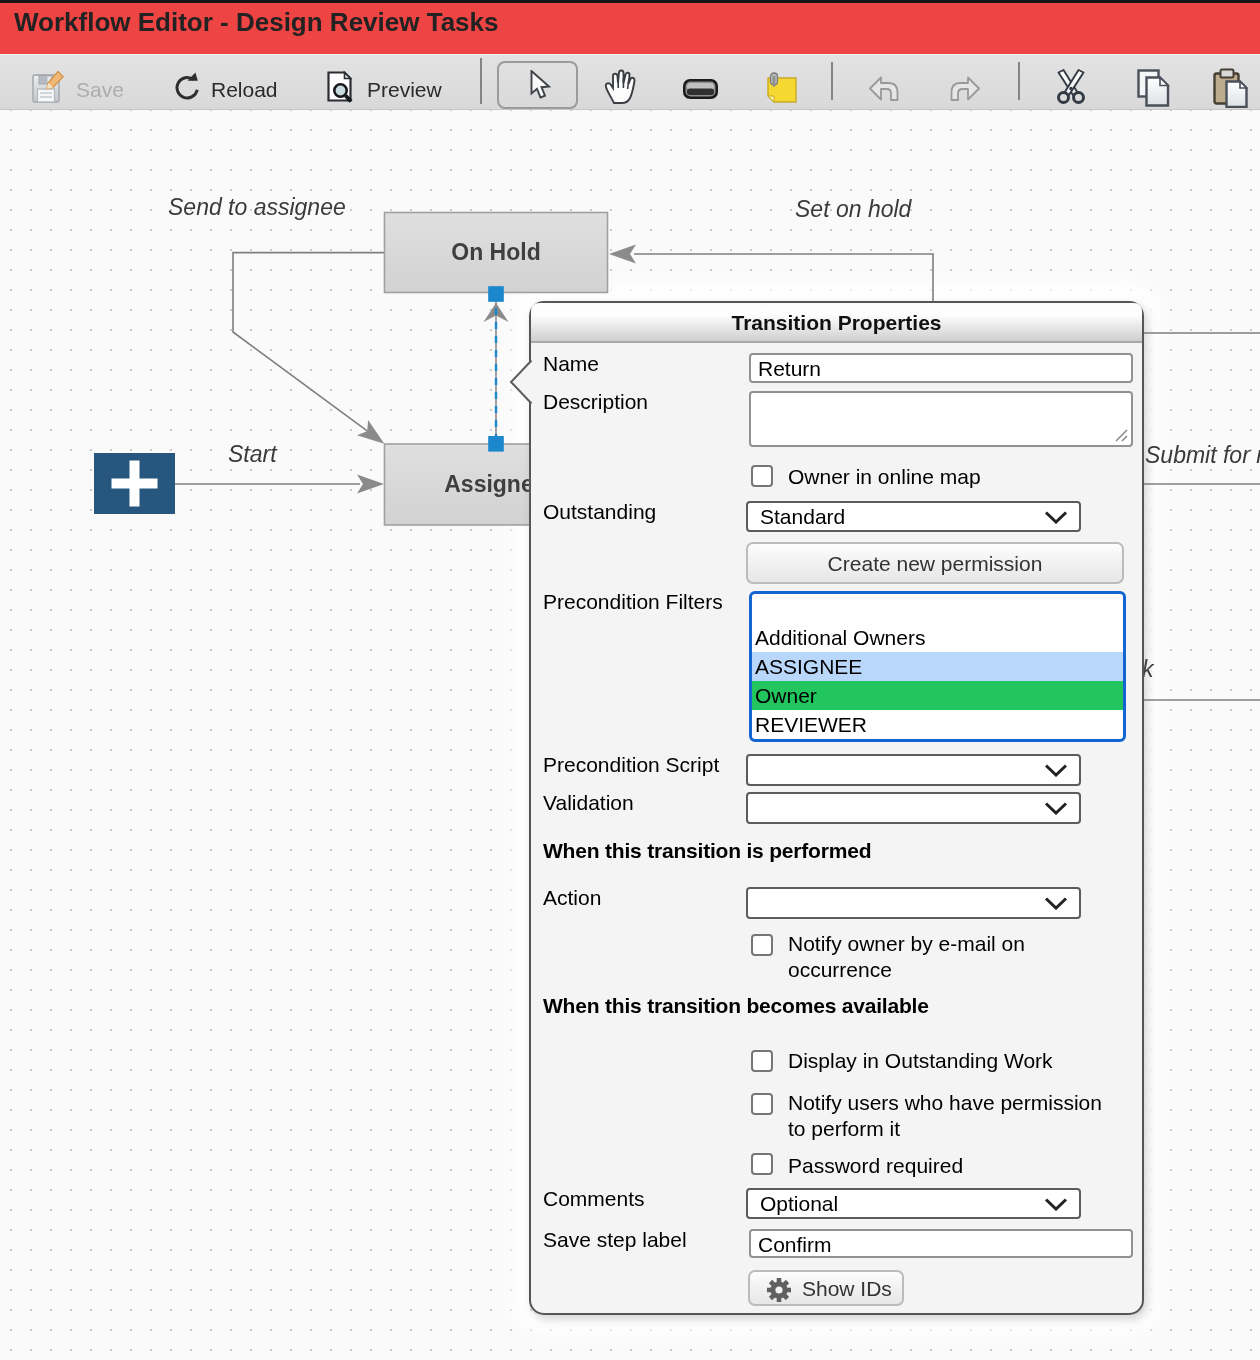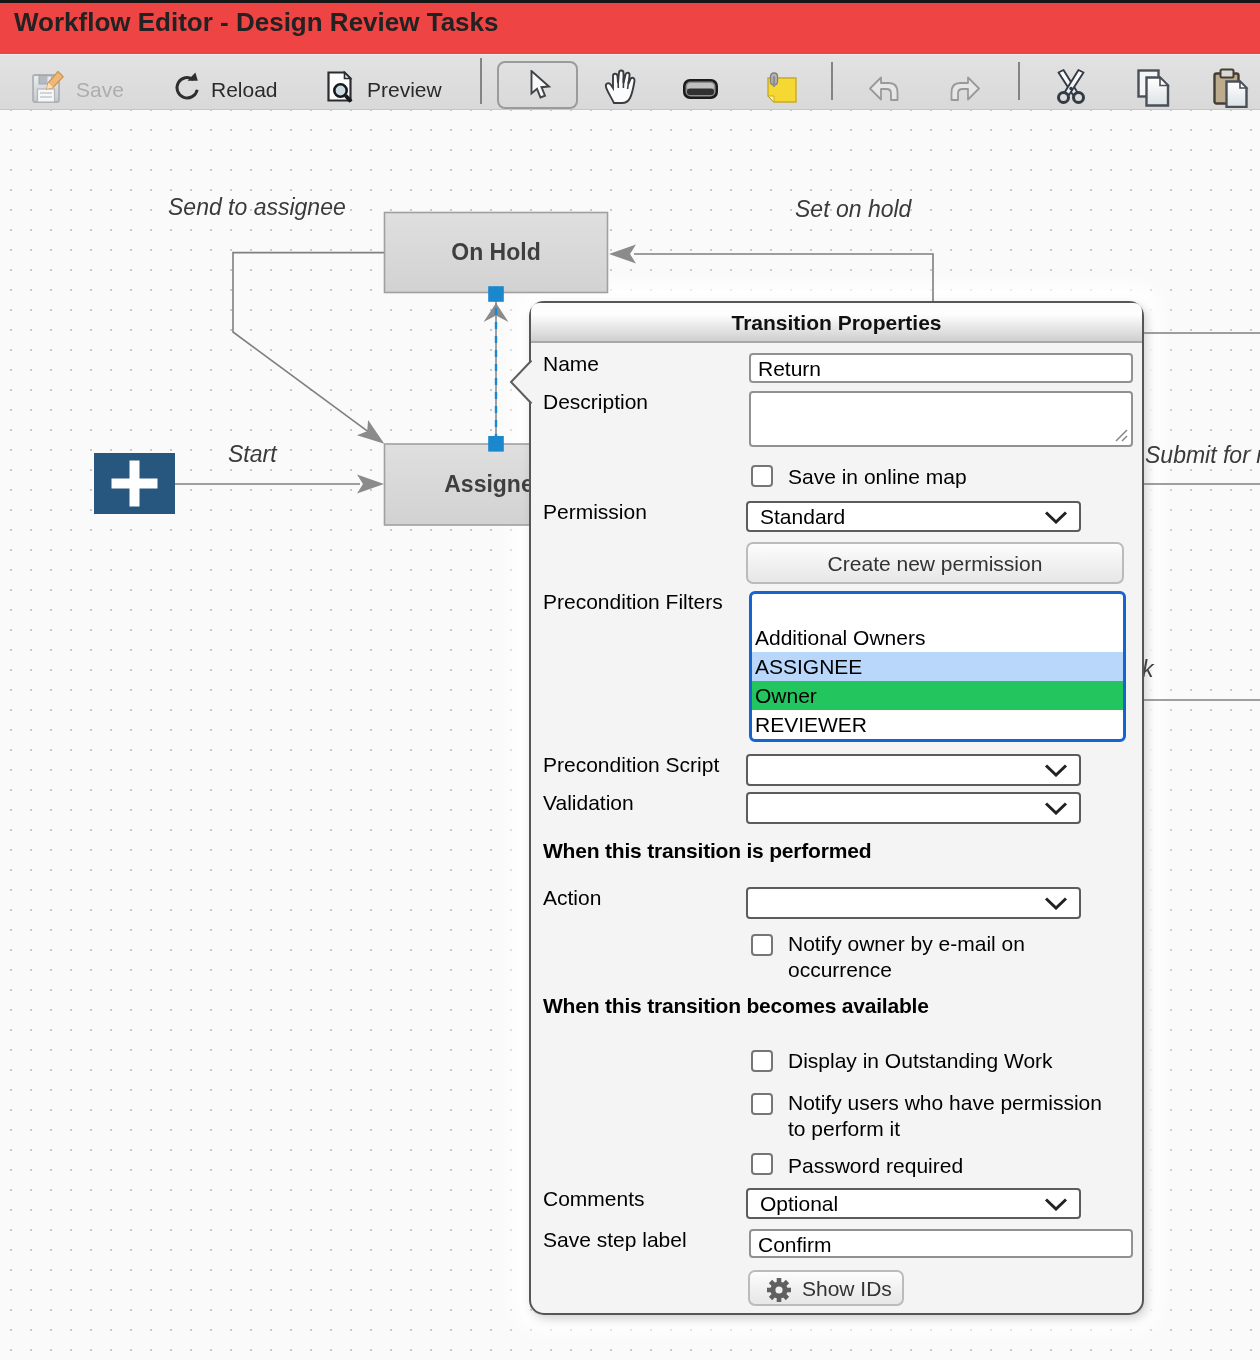--- a/index.html
+++ b/index.html
@@ -197,22 +197,22 @@
     <div class="lbl" style="left:12px; top:87px;">Description</div>
     <div class="inp" style="top:88px; height:56px;">
       <svg style="position:absolute; right:3px; bottom:3px;" width="14" height="14">
         <g stroke="#8a8a8a" stroke-width="1.6">
           <line x1="13" y1="2" x2="2" y2="13"></line>
           <line x1="13" y1="8" x2="8" y2="13"></line>
         </g>
       </svg>
     </div>
     <div class="cb" style="top:162px;"></div>
-    <div class="cblbl" style="top:161px;">Save in online map</div>
-    <div class="lbl" style="left:12px; top:197px;">Permission</div>
+    <div class="cblbl" style="top:161px;">Owner in online map</div>
+    <div class="lbl" style="left:12px; top:197px;">Outstanding</div>
     <div class="sel" style="top:198px; height:31px; line-height:28px;">Standard
       <svg width="24" height="13" viewBox="0 0 24 13">
         <path d="M2,1.5 L12,11 L22,1.5" fill="none" stroke="#222" stroke-width="3"></path>
       </svg>
     </div>
     <div class="btn" style="left:215px; top:239px; width:378px; height:42px; line-height:39px;">Create new permission</div>
     <div class="lbl" style="left:12px; top:287px;">Precondition Filters</div>
     <div style="position:absolute; left:218px; top:288px; width:377px; height:151px; background:#fff; border:3px solid #1464d2; border-radius:6px; overflow:hidden; font-size:21px;">
       <div style="height:29px;"></div>
       <div style="height:29px; padding-left:3px; line-height:29px;">Additional Owners</div>

